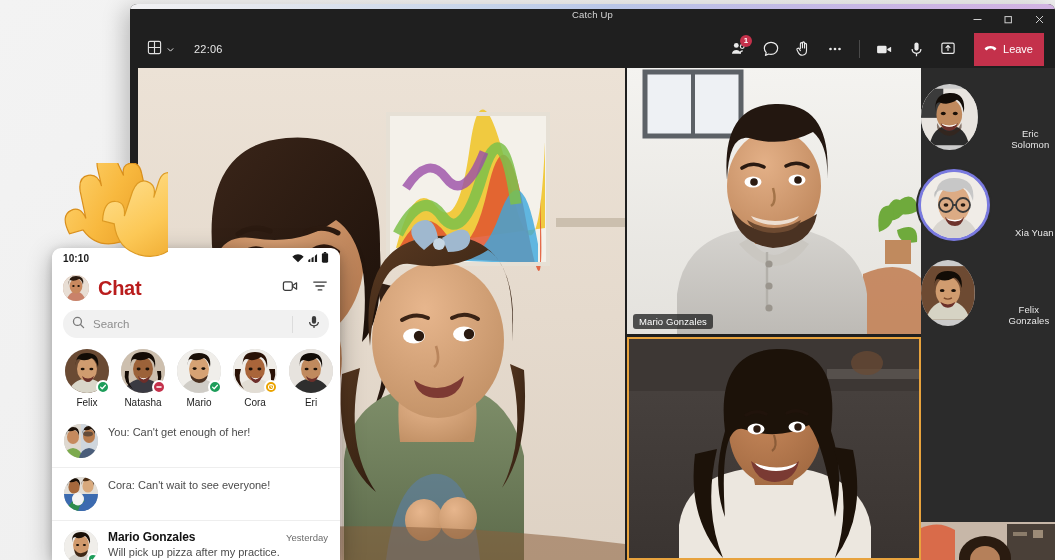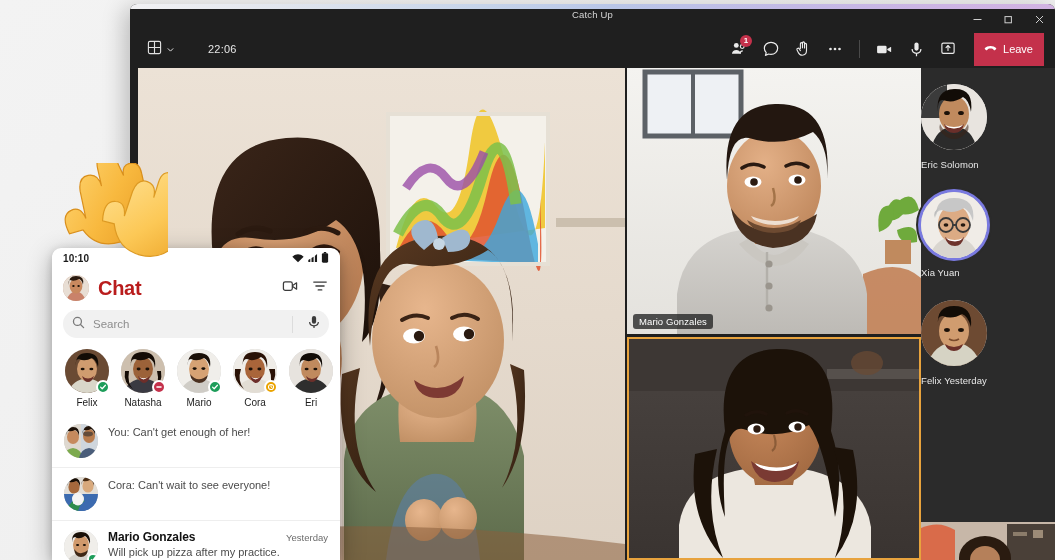--- a/index.html
+++ b/index.html
@@ -48,21 +48,21 @@
   .tw-toolbar {
     position: absolute; left: 0; top: 26px; width: 100%; height: 38px;
     background: #1f1f1f; display: flex; align-items: center;
     padding: 0 11px 0 14px;
   }
   .tb-left { display: flex; align-items: center; gap: 7px; }
   .layout-btn {
     display: flex; align-items: center; gap: 4px; color: #e2e2e2;
     padding: 3px 3px; border-radius: 3px;
   }
-  .tb-clock { color: #e6e6e6; font-size: 11px; margin-left: 23px;
+  .tb-clock { color: #e6e6e6; font-size: 11px; margin-left: 9px;
               letter-spacing: .2px; }
   .tb-right { margin-left: auto; display: flex; align-items: center; gap: 2px; }
   .tb-icon {
     position: relative; width: 30px; height: 27px; border-radius: 4px;
     display: flex; align-items: center; justify-content: center;
     color: #eaeaea;
   }
   .tb-badge {
     position: absolute; top: -1px; right: 2px;
     min-width: 12px; height: 12px; padding: 0 2px;
@@ -105,22 +105,22 @@
     font-size: 9.5px; padding: 2px 6px; border-radius: 3px;
     letter-spacing: .1px; z-index: 4;
   }
 
   
   .roster {
     position: absolute; right: 0; top: 0; width: 134px; bottom: 0;
     background: #2b2b2b; padding-top: 16px;
     display: flex; flex-direction: column; align-items: center;
   }
-  .roster-item { width: 100%; display: flex; flex-direction: column;
-                 align-items: flex-start; margin-bottom: 22px; }
+  .roster-item { width: 100%; display: flex; flex-direction: row;
+                 align-items: flex-end; margin-bottom: 22px; gap: 28px; }
   .roster-ava {
     width: 66px; height: 66px; border-radius: 50%; overflow: hidden;
     position: relative; background: #cbcbcb;
   }
   .roster-ava.speaking {
     box-shadow: 0 0 0 3px #7a7ae0, 0 0 0 5px #2b2b2b;
   }
   .roster-name {
     margin-top: 9px; color: #e8e8e8; font-size: 9.5px;
     letter-spacing: .1px; text-align: center;
@@ -566,21 +566,21 @@
               <rect width="66" height="66" fill="#6d4a32"></rect>
               <path d="M6 66 q6-22 27-24 21 2 27 24z" fill="#d6d3c4"></path>
               <ellipse cx="33" cy="31" rx="15" ry="18" fill="#d09c6f"></ellipse>
               <path d="M17 26 q-2-20 16-20 19 0 17 21 -3-11-9-13-10 6-19 2 -6-1-5 10z" fill="#120c06"></path>
               <ellipse cx="26" cy="30" rx="2.9" ry="1.9" fill="#1a1008"></ellipse>
               <ellipse cx="40" cy="30" rx="2.9" ry="1.9" fill="#1a1008"></ellipse>
               <path d="M28 39 q5 3 10 0" fill="none" stroke="#7a4a2c" stroke-width="1.6"></path>
               <path d="M24 44 q9 6 18 0 -2 7-9 7 -7 0-9-7z" fill="#6b3029"></path>
             </svg>
           </div>
-          <div class="roster-name">Felix Yesterday</div>
+          <div class="roster-name">Felix Gonzales</div>
         </div>
 
         <div class="roster-strip">
           <svg viewBox="0 0 134 38" preserveAspectRatio="xMidYMid slice" style="width:100%;height:100%;display:block">
             <rect width="134" height="38" fill="#c7b7a8"></rect>
             <path d="M0 6 q18-8 34 2 v30 H0z" fill="#d96b4a"></path>
             <rect x="86" y="2" width="48" height="36" fill="#4a4038"></rect>
             <rect x="92" y="10" width="14" height="4" fill="#8b7c6a"></rect>
             <rect x="112" y="8" width="10" height="8" fill="#9c8b77"></rect>
             <ellipse cx="64" cy="36" rx="26" ry="22" fill="#2a1b10"></ellipse>

